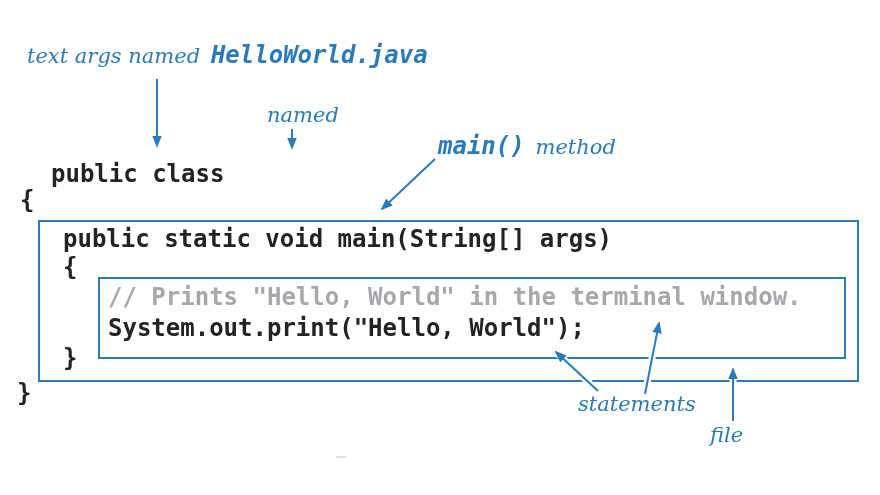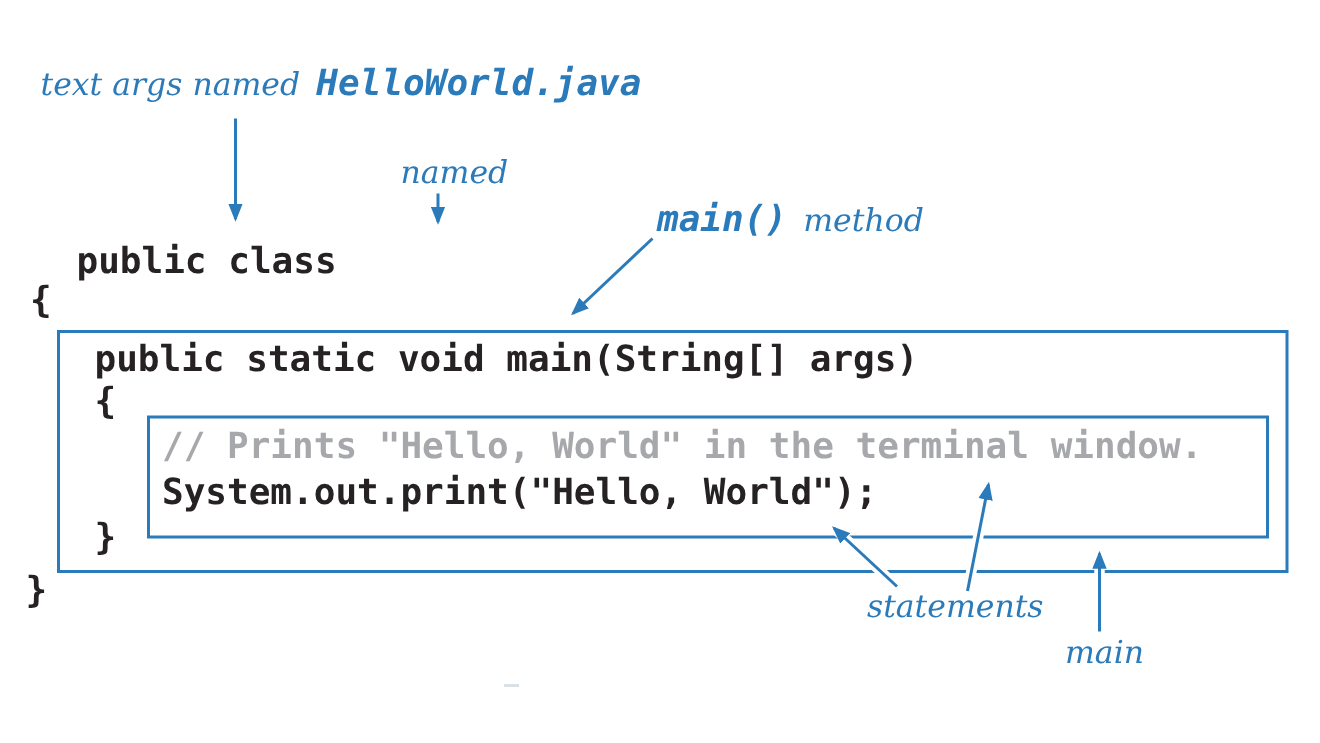--- a/index.html
+++ b/index.html
@@ -96,21 +96,21 @@
 <div class="canvas">
 
   <div class="label lbl-file"><span>text args named</span><span class="mono gap-left">HelloWorld.java</span></div>
 
   <div class="label lbl-name">named</div>
 
   <div class="label lbl-statements">statements</div>
 
   <div class="label lbl-main"><span class="mono gap-right">main()</span><span>method</span></div>
 
-  <div class="label lbl-body">main</div>
+  <div class="label lbl-body">file</div>
 
   <div class="class-line">
     <span class="kw">public class</span>
   </div>
 
   <div class="code" style="left:20px;top:186px;">{</div>
   <div class="code" style="left:17px;top:379px;">}</div>
 
   <div class="blue-box box-outer"></div>
 

